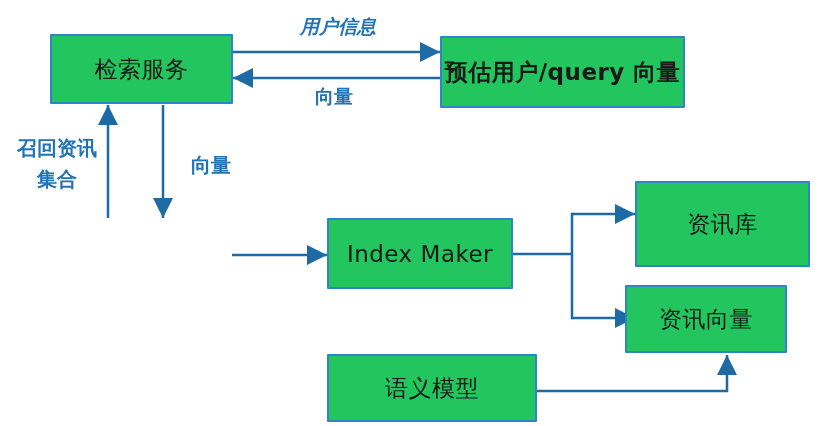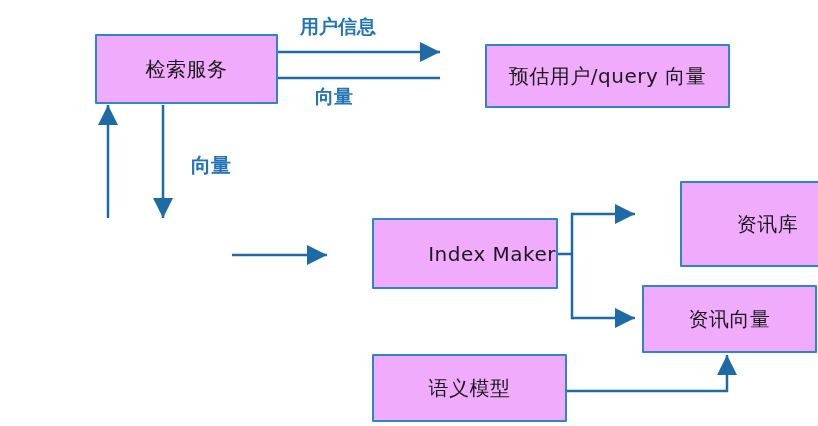--- a/index.html
+++ b/index.html
@@ -18,51 +18,50 @@
   #connector-layer {
     position: absolute;
     left: 0;
     top: 0;
     width: 818px;
     height: 426px;
   }
   .node {
     position: absolute;
     box-sizing: border-box;
-    background: #f0abfc;
+    background: #22c55e;
     border: 2px solid #2e86c8;
     border-radius: 1px;
     display: flex;
     align-items: center;
     justify-content: center;
     color: #1a1a1a;
-    font-size: 20px;
+    font-size: 23px;
     letter-spacing: 0.5px;
     text-align: center;
-    margin-left: 45px;
   }
   .edge-label {
     position: absolute;
     color: #2173b4;
     font-weight: bold;
     font-size: 19px;
     text-align: center;
     white-space: pre-line;
     line-height: 1.55;
   }
   
   #node-retrieval-service { left: 50px;  top: 34px;  width: 183px; height: 70px; }
-  #node-user-query-vector { left: 440px; top: 44px;  width: 245px; height: 64px; }
+  #node-user-query-vector { left: 440px; top: 36px;  width: 245px; height: 72px; font-weight: bold; }
   #node-ann-recall        { left: 49px;  top: 218px; width: 183px; height: 72px; }
-  #node-index-maker       { left: 327px; top: 218px; width: 186px; height: 71px; justify-content: flex-end; }
+  #node-index-maker       { left: 327px; top: 218px; width: 186px; height: 71px; }
   #node-info-store        { left: 635px; top: 181px; width: 175px; height: 86px; }
-  #node-info-vector       { left: 597px; top: 285px; width: 175px; height: 68px; }
-  #node-semantic-model    { left: 327px; top: 354px; width: 195px; height: 68px; text-align: center; }
+  #node-info-vector       { left: 625px; top: 285px; width: 162px; height: 68px; }
+  #node-semantic-model    { left: 327px; top: 354px; width: 210px; height: 68px; text-align: center; }
   
-  #label-user-info     { left: 283px; top: 12px;  width: 110px; }
+  #label-user-info     { left: 283px; top: 12px;  width: 110px; font-style: italic; }
   #label-vector-return { left: 284px; top: 82px;  width: 100px; }
   #label-recall-set    { left: 6px;   top: 133px; width: 102px; font-size: 20px; }
   #label-vector-down   { left: 184px; top: 150px; width: 54px;  font-size: 20px; }
 </style>
 </head>
 <body>
 
 <div id="canvas">
 
   <svg id="connector-layer" viewBox="0 0 818 426" xmlns="http://www.w3.org/2000/svg">
@@ -107,16 +106,18 @@
   </div>
 
   <div class="node" id="node-semantic-model">
     <span>语义模型</span>
   </div>
 
   <div class="edge-label" id="label-user-info">用户信息</div>
 
   <div class="edge-label" id="label-vector-return">向量</div>
 
+  <div class="edge-label" id="label-recall-set">召回资讯
+集合</div>
 
   <div class="edge-label" id="label-vector-down">向量</div>
 
 </div>
 
 </body></html>

